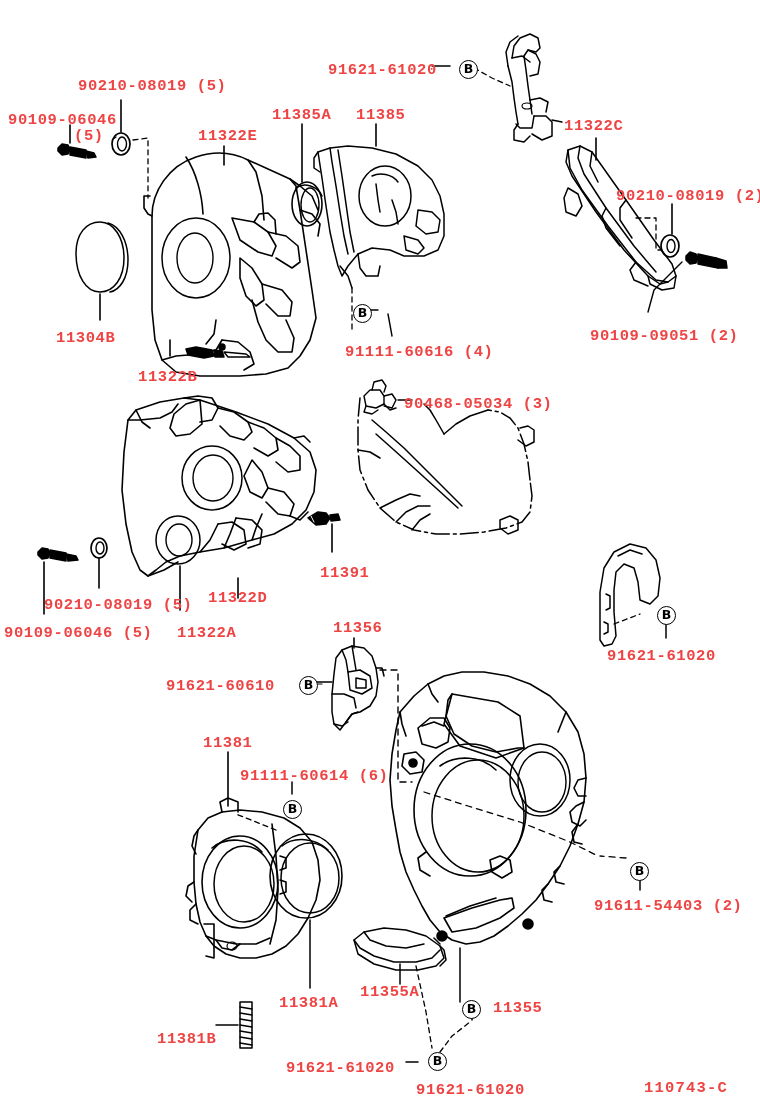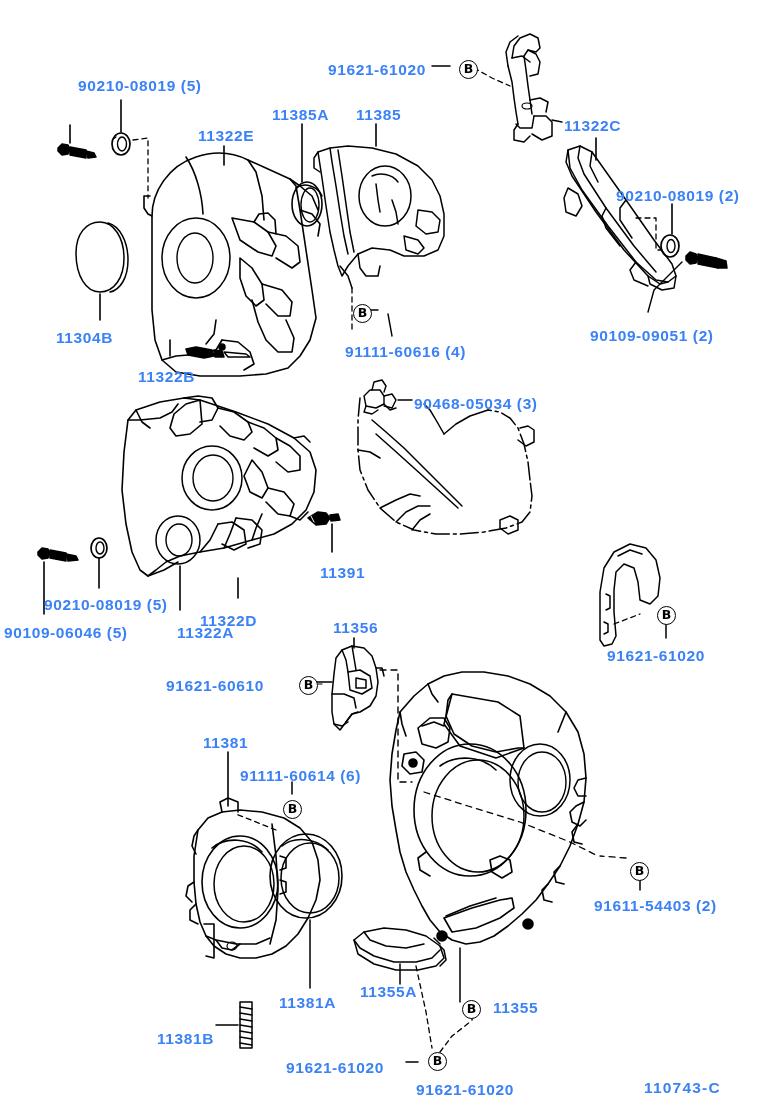--- a/index.html
+++ b/index.html
@@ -24,25 +24,25 @@
   }
   svg.art {
     position: absolute;
     left: 0; top: 0;
     width: 760px;
     height: 1112px;
     pointer-events: none;
   }
   .lbl {
     position: absolute;
-    font-family: Liberation Sans, sans-serif;
+    font-family: Liberation Mono, monospace;
     font-weight: bold;
     font-size: 15.5px;
     letter-spacing: 0.6px;
-    color: #3b82f6;
+    color: #ef4444;
     white-space: nowrap;
     line-height: 1.05;
   }
   .lbl.code {
     font-size: 15.5px;
     letter-spacing: 1.2px;
   }
   .bcirc {
     position: absolute;
     width: 19px; height: 19px;
@@ -401,35 +401,39 @@
       <path d="M364 932 L370 940 L386 946 L406 948 L424 944"></path>
       <path d="M440 946 L444 950 L446 960 L440 966"></path>
       <path d="M434 938 L440 944"></path>
     </g>
     <path d="M400 964 L400 984" stroke-width="1.5"></path>
     <path d="M416 966 L426 1012 L432 1048" stroke-dasharray="5 4" stroke-width="1.3"></path>
     <path d="M406 1062 L418 1062" stroke-width="1.5"></path>
 
   </svg>
 
+  <div class="lbl" style="left:8px; top:112px;">
+    <span>90109-06046</span><br>
+    <span style="display:inline-block; margin-left:66px;">(5)</span>
+  </div>
   <div class="lbl" style="left:78px; top:78px;">90210-08019 (5)</div>
   <div class="lbl" style="left:198px; top:128px;">11322E</div>
   <div class="lbl" style="left:272px; top:107px;">11385A</div>
   <div class="lbl" style="left:356px; top:107px;">11385</div>
   <div class="lbl" style="left:328px; top:62px;">91621-61020</div>
   <div class="lbl" style="left:564px; top:118px;">11322C</div>
   <div class="lbl" style="left:616px; top:188px;">90210-08019 (2)</div>
   <div class="lbl" style="left:590px; top:328px;">90109-09051 (2)</div>
   <div class="lbl" style="left:56px; top:330px;text-align:right;">11304B</div>
   <div class="lbl" style="left:138px; top:369px;">11322B</div>
   <div class="lbl" style="left:345px; top:344px;">91111-60616 (4)</div>
-  <div class="lbl" style="left:404px; top:396px;margin-left:10px;">90468-05034 (3)</div>
+  <div class="lbl" style="left:404px; top:396px;">90468-05034 (3)</div>
   <div class="lbl" style="left:320px; top:565px;">11391</div>
   <div class="lbl" style="left:44px; top:597px;">90210-08019 (5)</div>
-  <div class="lbl" style="left:200px; top:590px;margin-top:23px;">11322D</div>
+  <div class="lbl" style="left:208px; top:590px;">11322D</div>
   <div class="lbl" style="left:4px; top:625px;">90109-06046 (5)</div>
   <div class="lbl" style="left:157px; top:625px;padding-left:20px;">11322A</div>
   <div class="lbl" style="left:607px; top:648px;">91621-61020</div>
   <div class="lbl" style="left:333px; top:620px;">11356</div>
   <div class="lbl" style="left:166px; top:678px;">91621-60610</div>
   <div class="lbl" style="left:203px; top:735px;">11381</div>
   <div class="lbl" style="left:240px; top:768px;">91111-60614 (6)</div>
   <div class="lbl" style="left:594px; top:898px;">91611-54403 (2)</div>
   <div class="lbl" style="left:157px; top:1031px;">11381B</div>
   <div class="lbl" style="left:279px; top:995px;">11381A</div>

